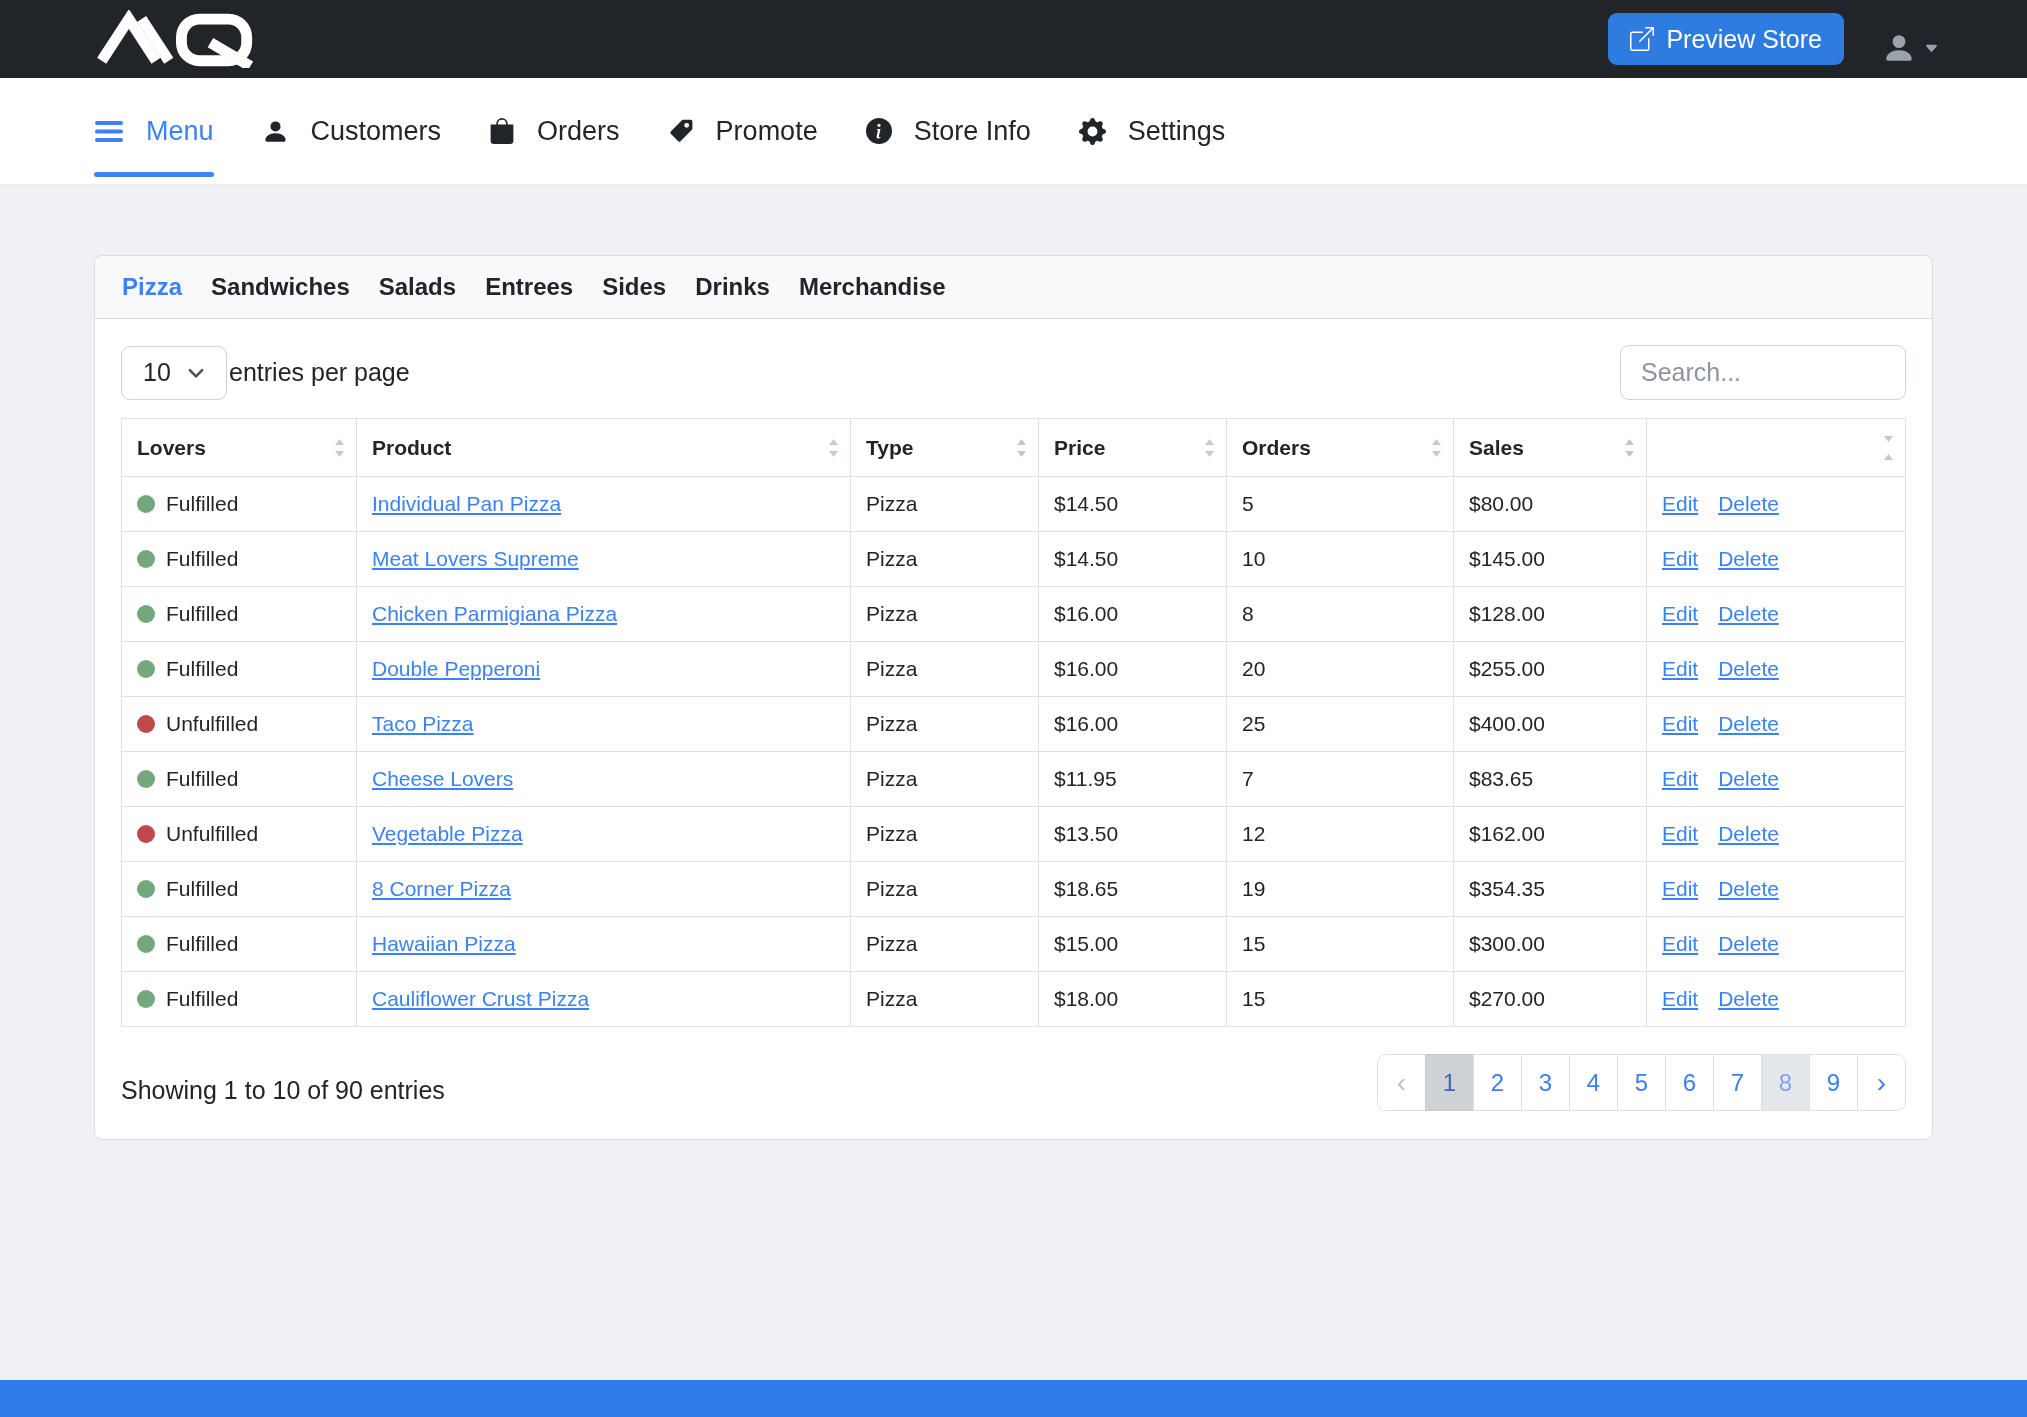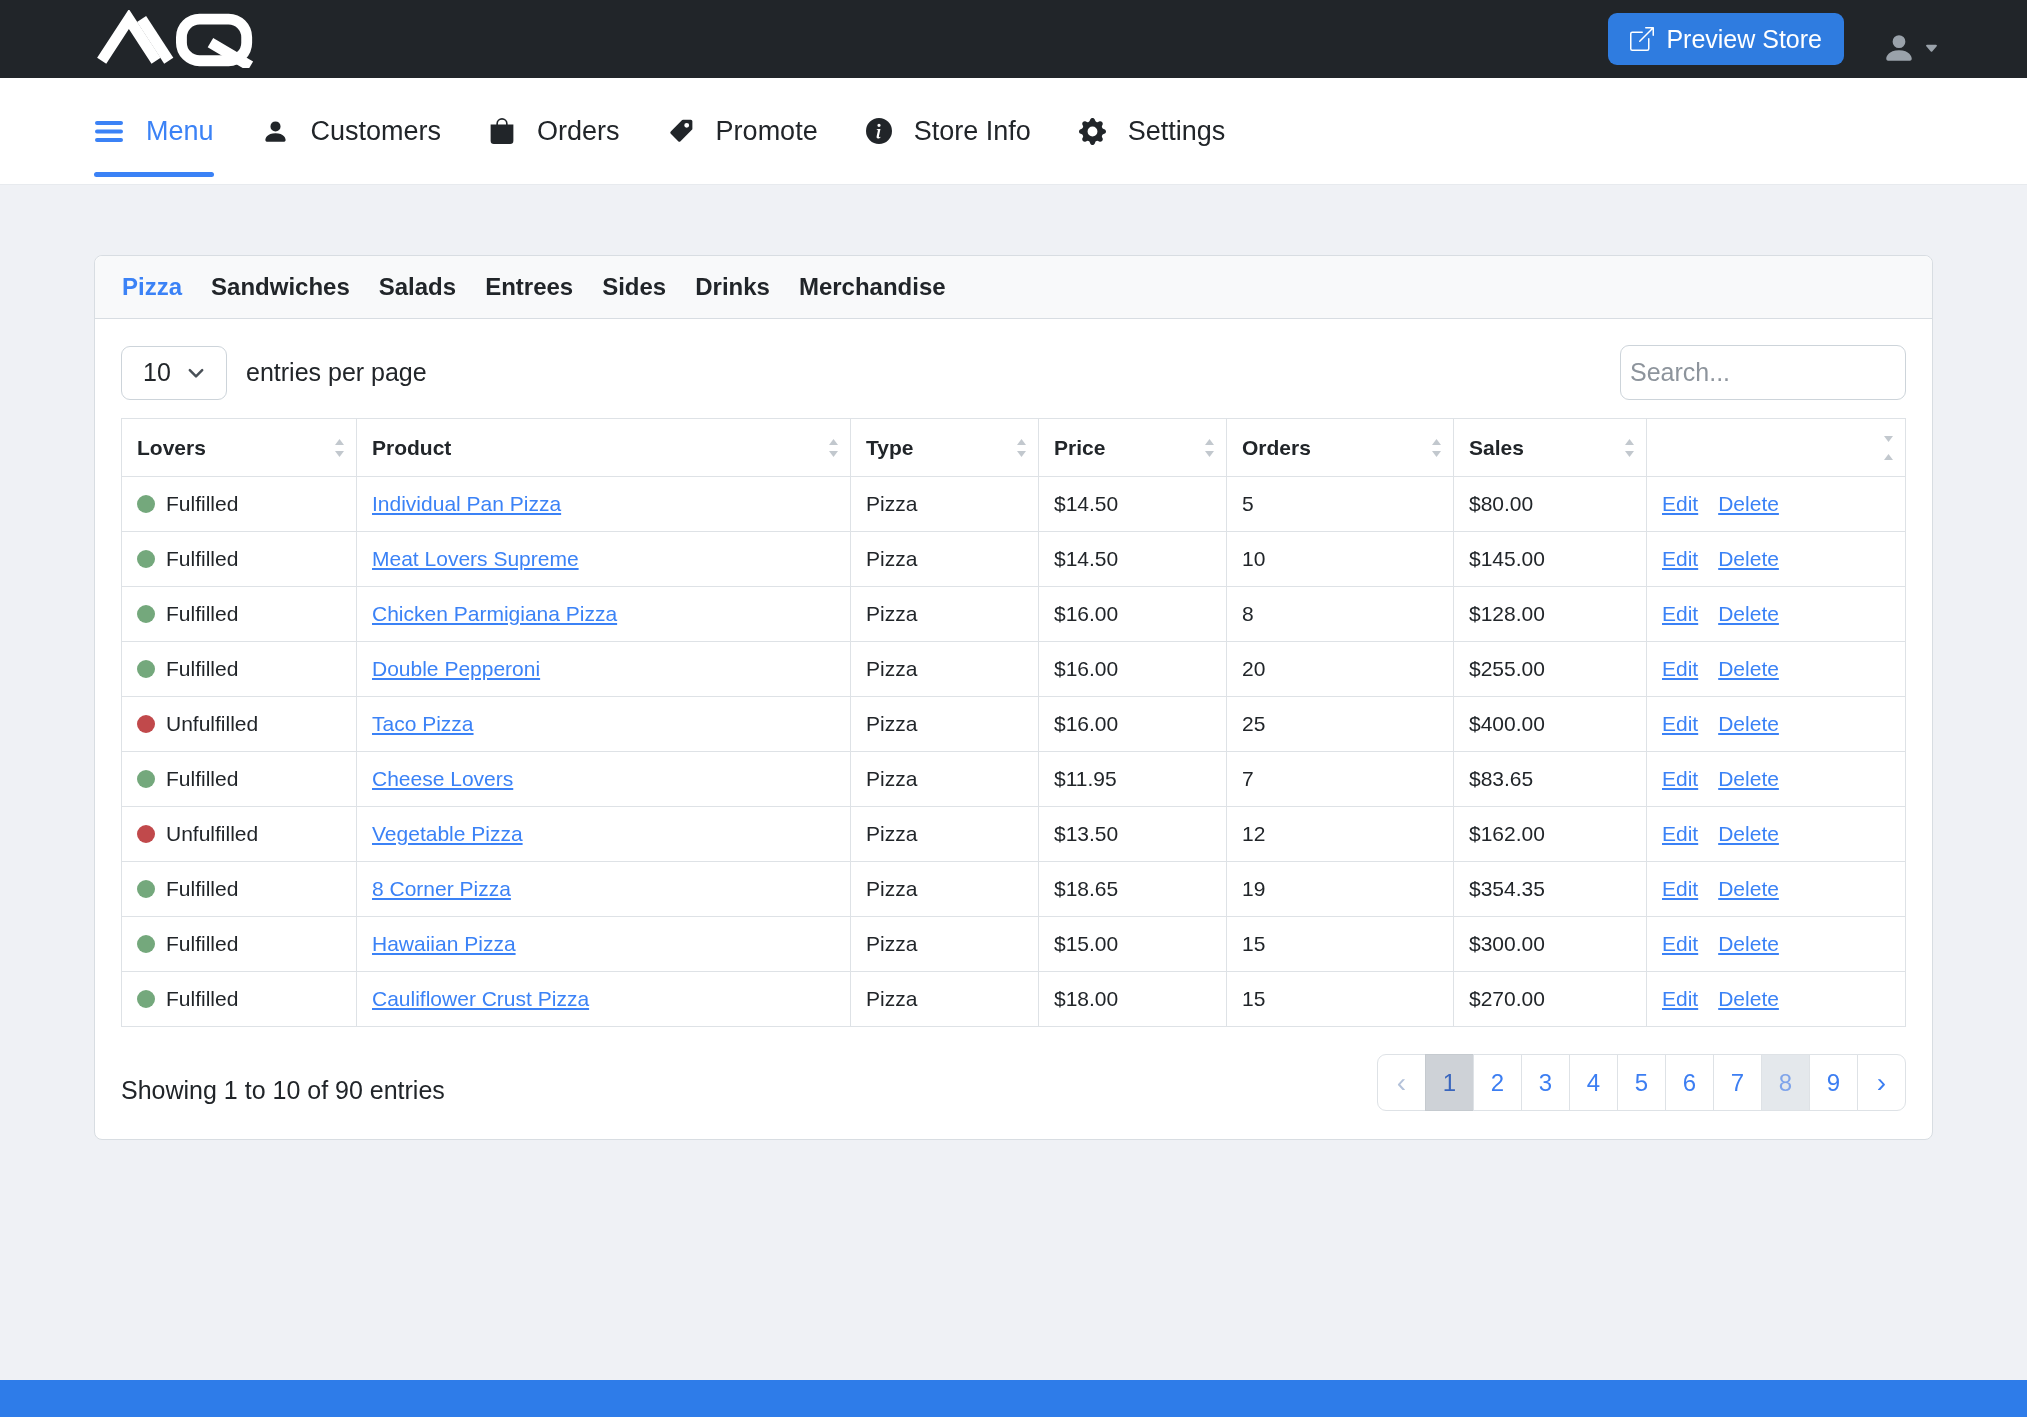--- a/index.html
+++ b/index.html
@@ -36,24 +36,24 @@
   }
   .tab { font-size:24px; font-weight:700; cursor:pointer; }
   .tab.active { color:#3b82f6; }
   .card-body { padding:26px; }
   
   .controls { display:flex; align-items:center; margin-bottom:18px; }
   .select-box {
     width:106px; height:54px; border:1px solid #cdd4da; border-radius:9px; background:#fff;
     display:flex; align-items:center; justify-content:center; gap:16px; font-size:25px; cursor:pointer;
   }
-  .entries-label { margin-left:19px; font-size:25px; }
+  .entries-label { margin-left:2px; font-size:25px; }
   .search-input {
     margin-left:auto; width:286px; height:55px; border:1px solid #cdd4da; border-radius:9px;
-    font-size:25px; padding:0 9px; font-family:"Liberation Sans", sans-serif; color:#212529; outline:none;
+    font-size:25px; padding:0 20px; font-family:"Liberation Sans", sans-serif; color:#212529; outline:none;
   }
   .search-input::placeholder { color:#8d949c; }
   
   table { width:100%; border-collapse:collapse; table-layout:fixed; }
   th, td { border:1px solid #dee2e6; padding:0 15px; font-size:21px; text-align:left; }
   th { height:58px; font-weight:700; position:relative; cursor:pointer; }
   td { height:55px; }
   .sort-icon { position:absolute; right:10px; top:50%; transform:translateY(-50%); display:flex; }
   .dot { display:inline-block; width:18px; height:18px; border-radius:50%; margin-right:11px; vertical-align:-2px; }
   a.cell-link { color:#3b82f6; text-decoration:underline; cursor:pointer; }

